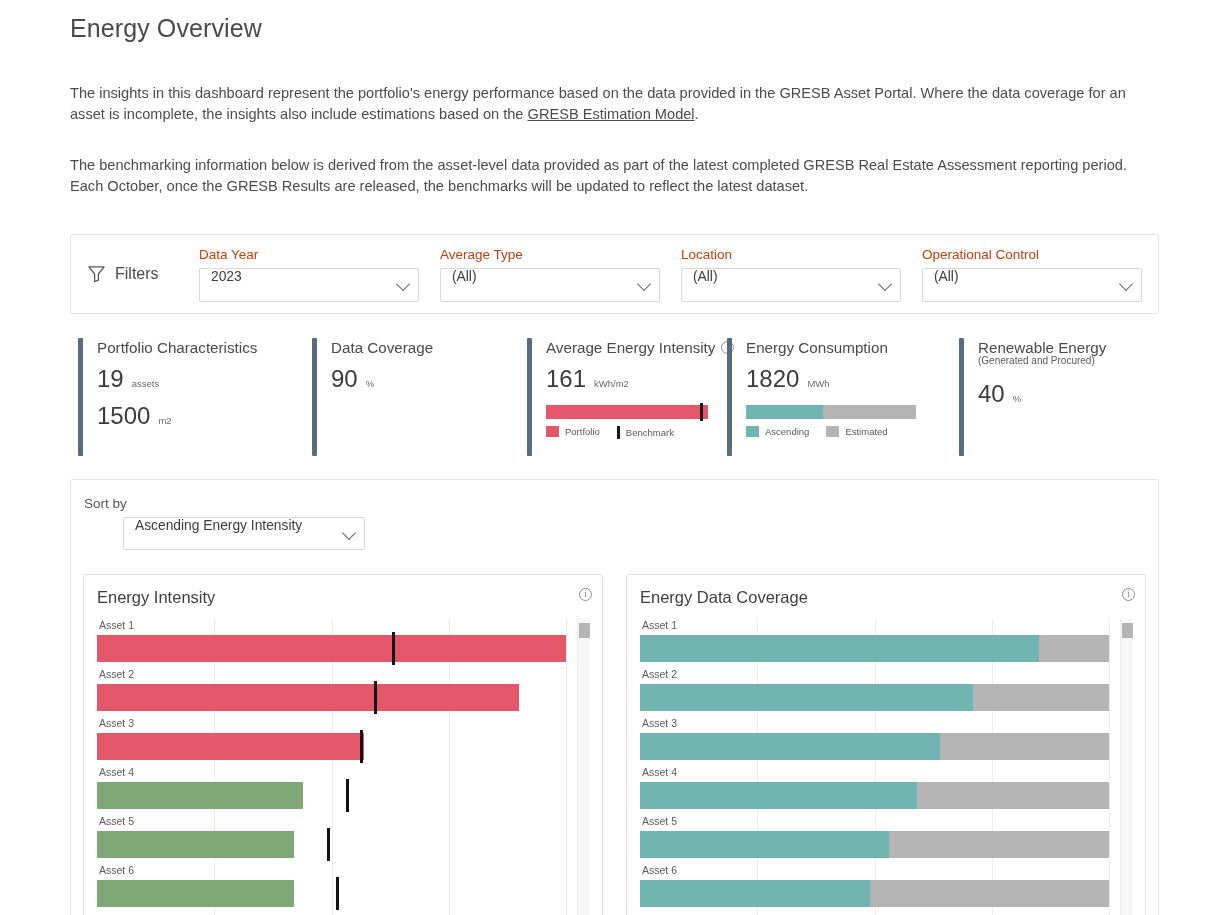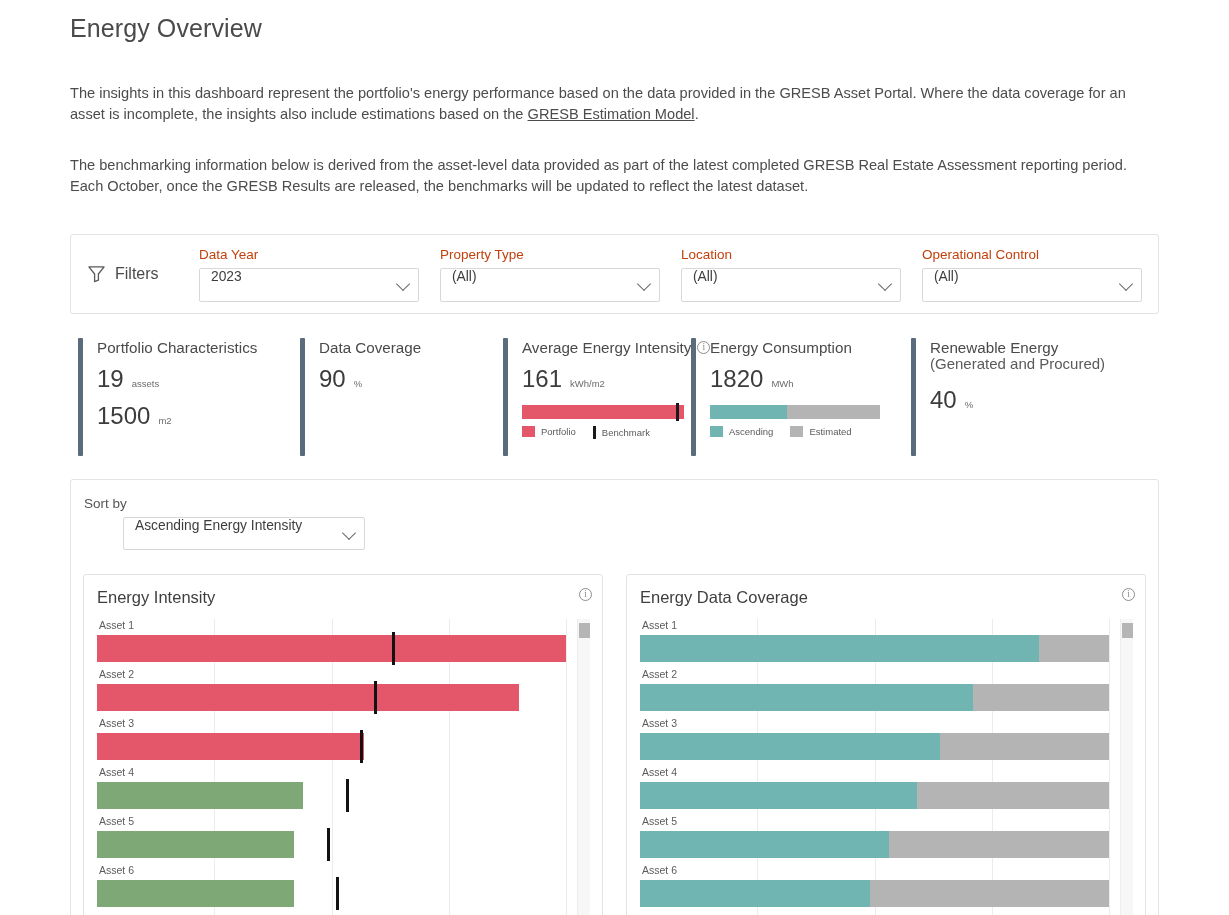--- a/index.html
+++ b/index.html
@@ -63,35 +63,36 @@
     border-bottom: 1.6px solid #6a6a6a;
     transform: rotate(45deg);
   }
 
   
   .kpi-row {
     margin-top: 24px;
     display: flex;
     height: 118px;
     padding-left: 8px;
+    gap: 12px;
   }
   .kpi {
     display: flex; flex: none;
     padding-right: 4px;
   }
   .kpi-accent {
     width: 5px; background: #5a6b7b; flex: none; margin-right: 14px;
     border-radius: 1px;
   }
   .kpi-body { padding-top: 1px; }
   .kpi-title {
     font-size: 15.2px; color: #4a4a4a; white-space: nowrap;
     display: flex; align-items: center; gap: 6px;
   }
-  .kpi-sub { font-size: 15px; color: #5a5a5a; margin-top: -1px; }
+  .kpi-sub { font-size: 10px; color: #5a5a5a; margin-top: -1px; }
   .kpi-value {
     display: flex; align-items: baseline; gap: 8px; margin-top: 9px;
   }
   .kpi-num { font-size: 24px; color: #3c3c3c; font-weight: 400; }
   .kpi-unit { font-size: 9.5px; color: #6b6b6b; }
   .info-ring {
     width: 13px; height: 13px; border: 1.2px solid #8d8d8d; border-radius: 50%;
     display: inline-flex; align-items: center; justify-content: center;
     font-size: 9.5px; color: #8d8d8d; line-height: 1; font-family: "Liberation Serif", serif;
   }
@@ -191,21 +192,21 @@
 
     <div class="filter-group">
       <span class="filter-label">Data Year</span>
       <div class="select-box">
         <span>2023</span>
         <span class="chev"></span>
       </div>
     </div>
 
     <div class="filter-group">
-      <span class="filter-label">Property Type</span>
+      <span class="filter-label">Average Type</span>
       <div class="select-box">
         <span>(All)</span>
         <span class="chev"></span>
       </div>
     </div>
 
     <div class="filter-group">
       <span class="filter-label">Location</span>
       <div class="select-box">
         <span>(All)</span>

